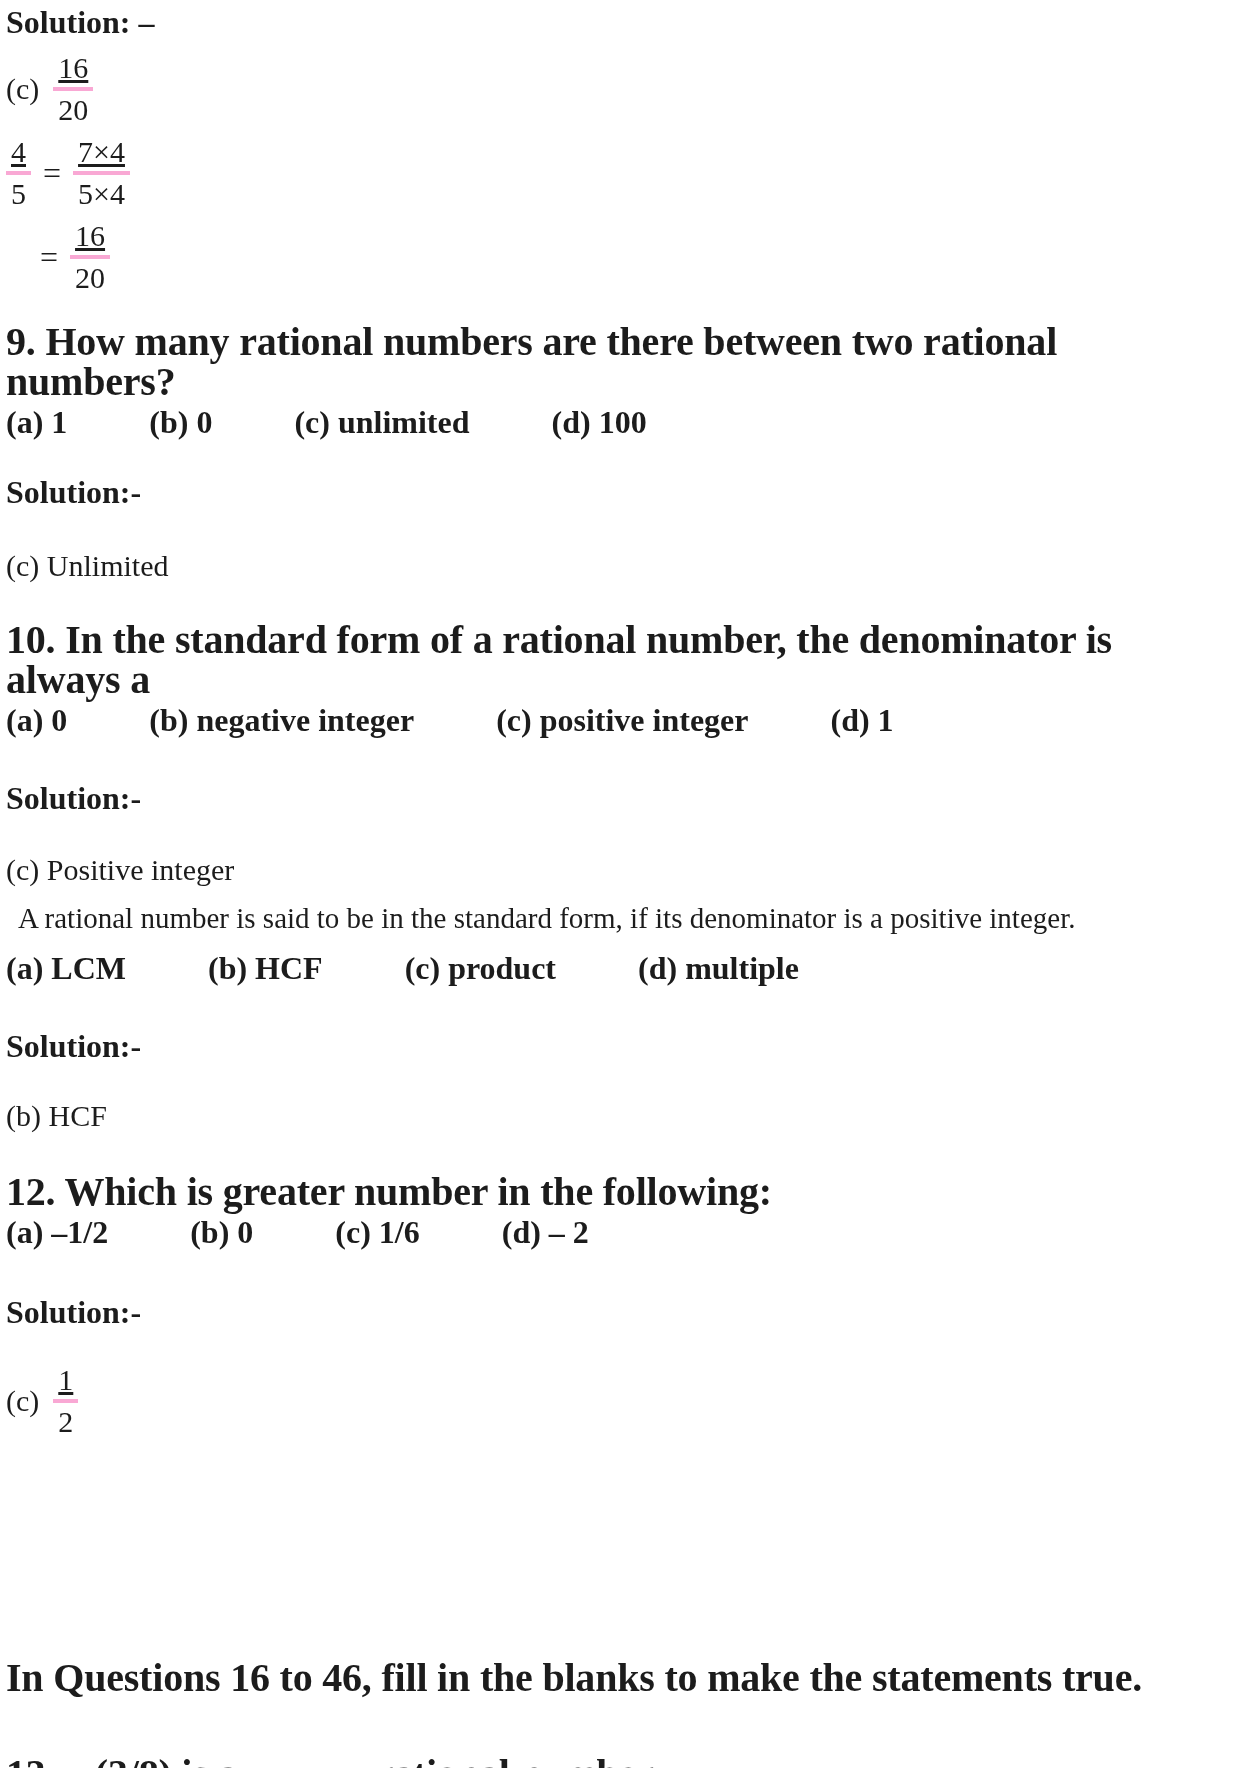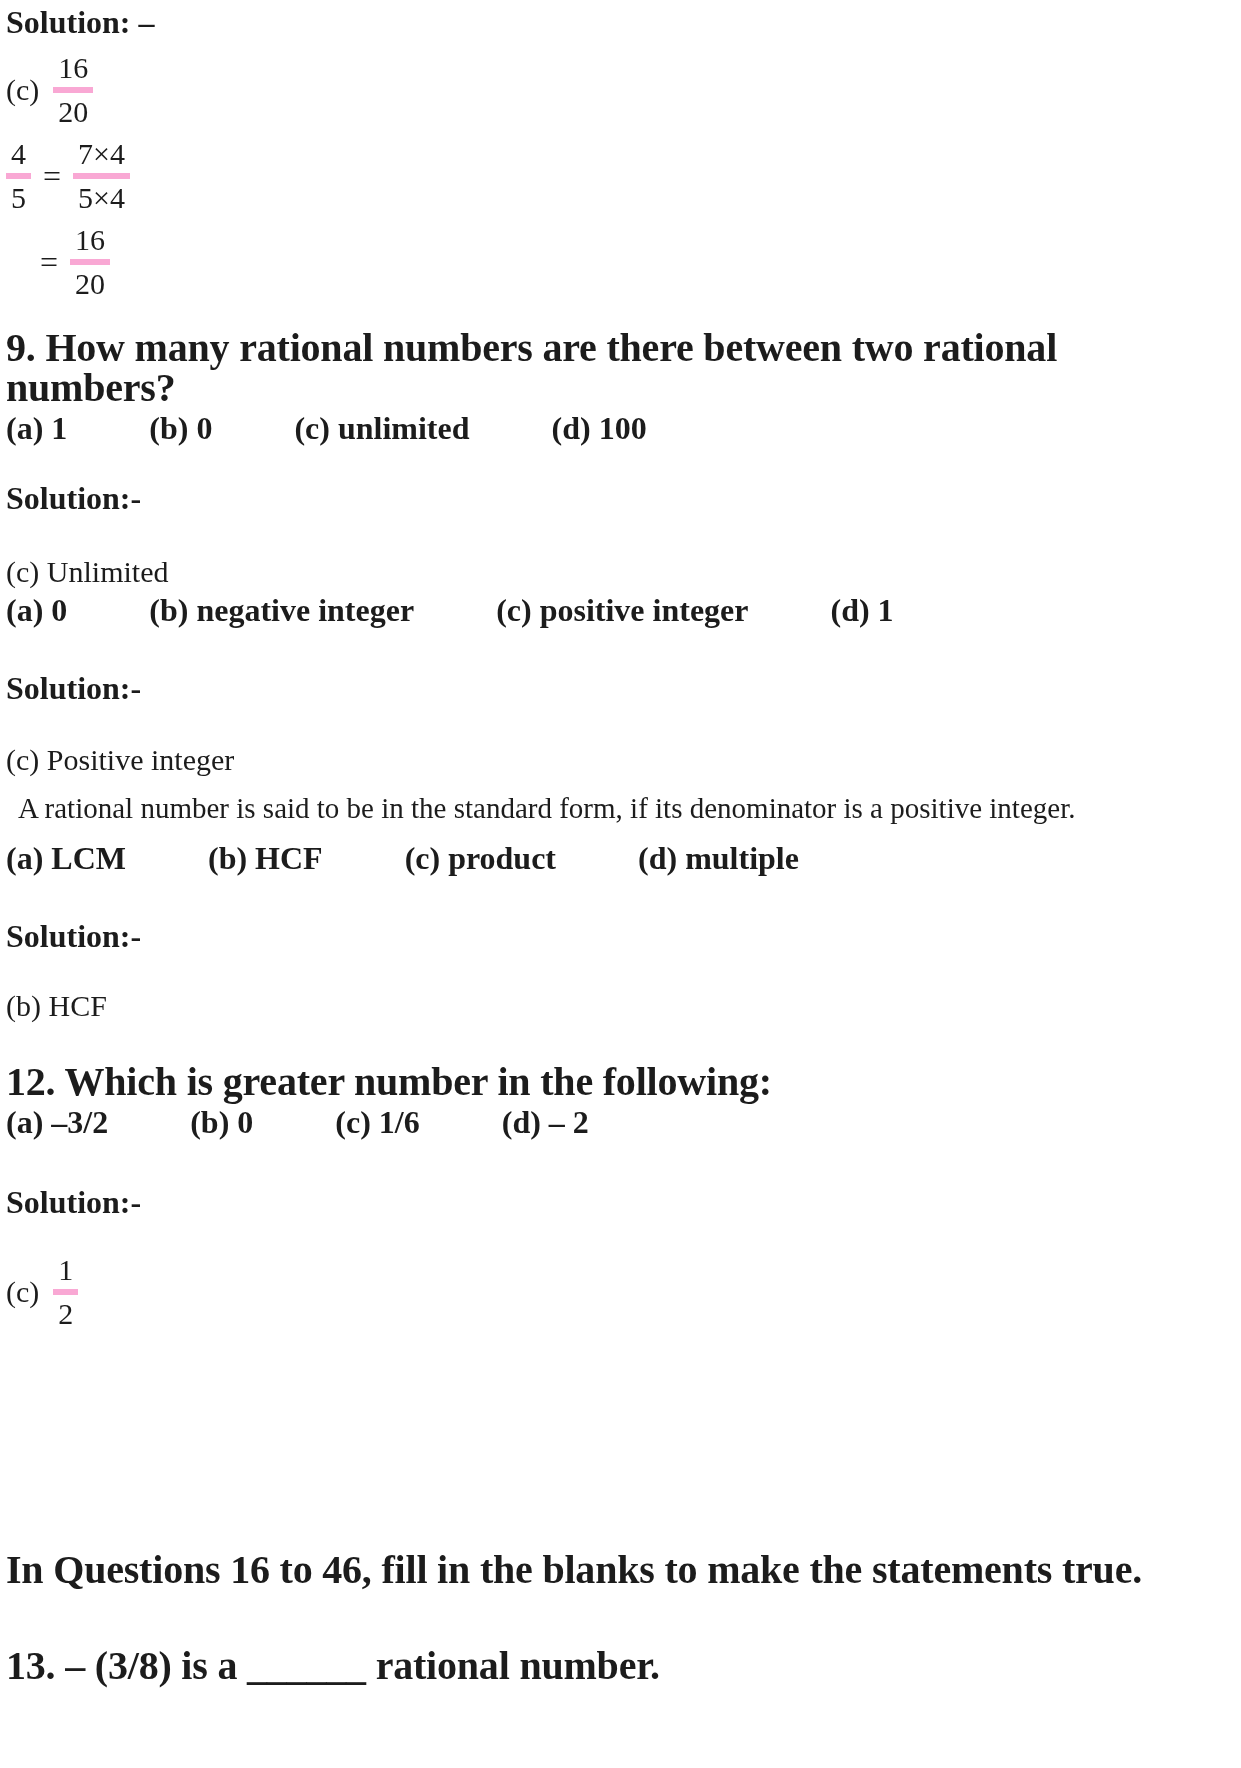--- a/index.html
+++ b/index.html
@@ -52,21 +52,22 @@
     display: inline-flex;
     flex-direction: column;
     align-items: center;
     font-size: 30px;
     line-height: 36px;
     vertical-align: middle;
     text-align: center;
   }
   .frac .fnum {
     padding: 0 5px 1px 5px;
-    border-bottom: 6px solid #f9a8d4;
+    border-bottom: 4px solid #f9a8d4;
+    text-decoration: underline;
   }
   .frac .fden {
     padding: 1px 5px 0 5px;
   }
   .ans-line {
     display: flex;
     align-items: center;
     gap: 14px;
     font-size: 30px;
   }
@@ -135,20 +136,21 @@
       <span>(a) 1</span>
       <span>(b) 0</span>
       <span>(c) unlimited</span>
       <span>(d) 100</span>
     </div>
     <h3 class="sol-heading mt30">Solution:-</h3>
     <p class="answer mt36">(c) Unlimited</p>
   </section>
 
   <section>
+    <h2 class="q-heading mt36">10. In the standard form of a rational number, the denominator is always a</h2>
     <div class="options">
       <span>(a) 0</span>
       <span>(b) negative integer</span>
       <span>(c) positive integer</span>
       <span>(d) 1</span>
     </div>
     <h3 class="sol-heading mt38">Solution:-</h3>
     <p class="answer mt34">(c) Positive integer</p>
     <p class="explanation">A rational number is said to be in the standard form, if its denominator is a positive integer.</p>
   </section>
@@ -160,21 +162,21 @@
       <span>(c) product</span>
       <span>(d) multiple</span>
     </div>
     <h3 class="sol-heading mt38">Solution:-</h3>
     <p class="answer mt32">(b) HCF</p>
   </section>
 
   <section>
     <h2 class="q-heading mt38">12. Which is greater number in the following:</h2>
     <div class="options">
-      <span>(a) –3/2</span>
+      <span>(a) –1/2</span>
       <span>(b) 0</span>
       <span>(c) 1/6</span>
       <span>(d) – 2</span>
     </div>
     <h3 class="sol-heading mt40">Solution:-</h3>
     <div class="ans-line mt30">
       <span>(c)</span>
       <span class="frac">
         <span class="fnum">1</span>
         <span class="fden">2</span>

